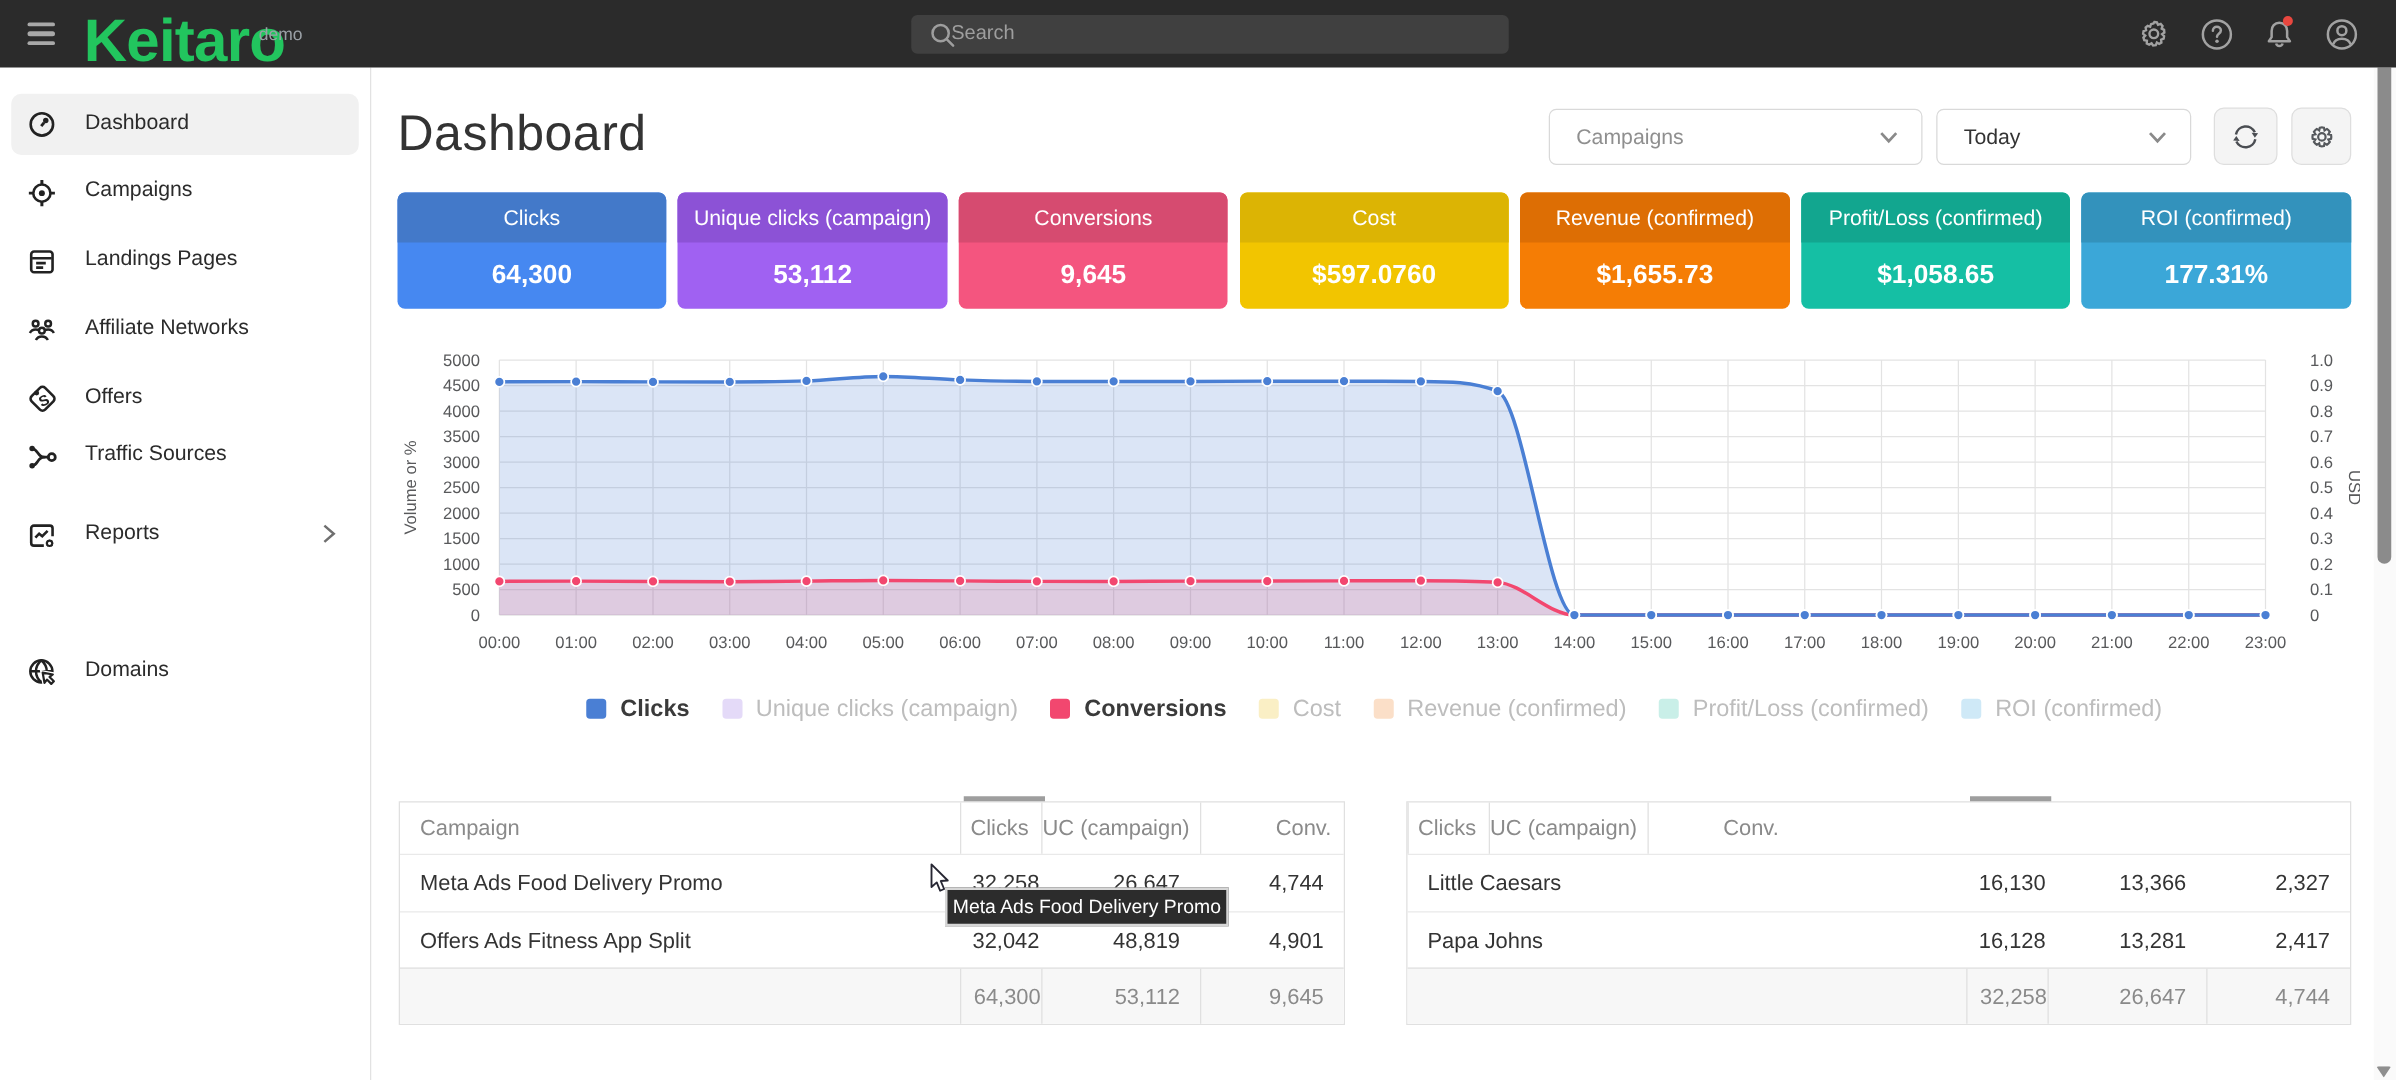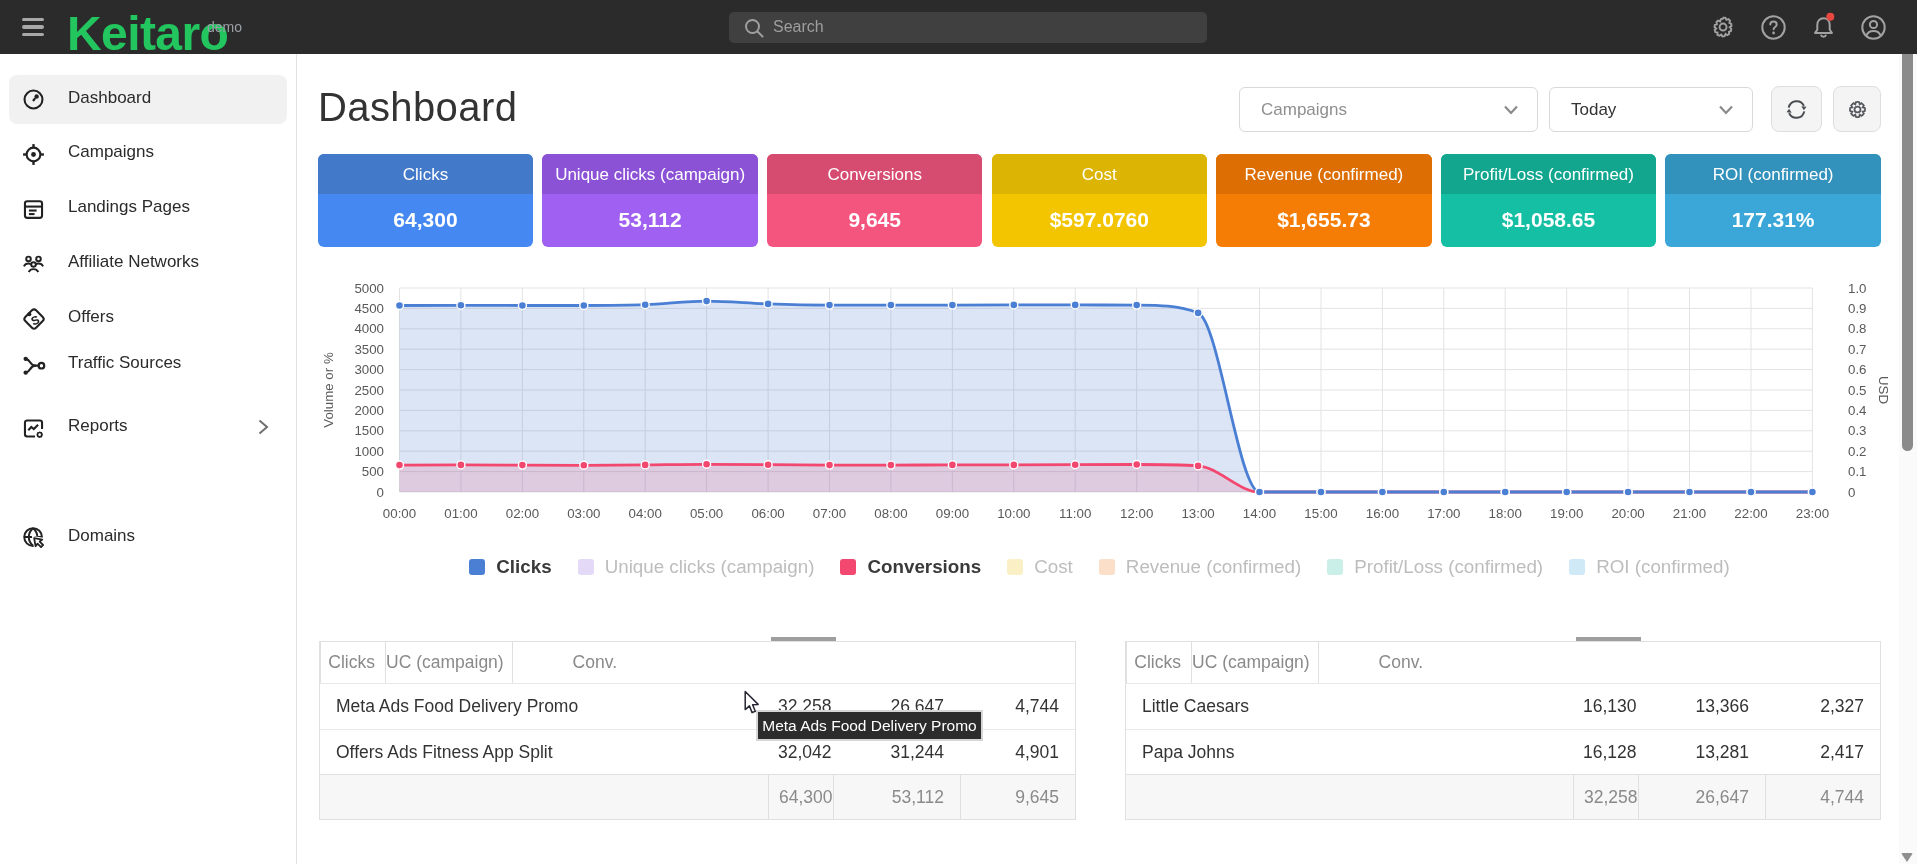--- a/index.html
+++ b/index.html
@@ -6,21 +6,21 @@
 html,body { width:1917px; height:864px; overflow:hidden; background:#fff;
   font-family:"Liberation Sans",sans-serif; }
 
 
 #topbar { position:absolute; left:0; top:0; width:1917px; height:54px; background:#2b2b2b; z-index:30; }
 #burger span { position:absolute; left:22px; width:22px; height:3.4px; background:#a8a8a8; border-radius:2px; }
 #logo { position:absolute; left:67px; top:6px; font-size:48px; font-weight:bold; color:#22c55e; letter-spacing:-0.6px; }
 #demo { position:absolute; left:207px; top:19px; font-size:14px; color:#9aa0a6; }
 #search { position:absolute; left:729px; top:12px; width:478px; height:31px; background:#404040; border-radius:5px; }
 #search svg { position:absolute; left:14px; top:5px; }
-#search .ph { position:absolute; left:44px; top:6px; font-size:16px; color:#9e9e9e; }
+#search .ph { position:absolute; left:32px; top:6px; font-size:16px; color:#9e9e9e; }
 .hicon { position:absolute; top:14px; }
 
 
 #sbtrack { position:absolute; right:0; top:54px; width:18px; height:810px; background:#fafafa; z-index:25; }
 #sbthumb { position:absolute; left:1902px; top:54px; width:11px; height:397px; background:#8b8b8b; border-radius:0 0 6px 6px; z-index:26; }
 #sbarrow { position:absolute; left:1901px; top:853px; width:0; height:0; border-left:6.5px solid transparent; border-right:6.5px solid transparent; border-top:9px solid #8f8f8f; border-radius:2px; z-index:26; }
 
 
 #sidebar { position:absolute; left:0; top:54px; width:297px; height:810px; background:#fff; border-right:1px solid #e2e2e2; z-index:10; }
 .mi { position:absolute; left:9px; width:278px; height:49px; border-radius:8px; }
@@ -425,34 +425,35 @@
     </div>
   <div class="li">
       <div class="sq" style="background:#cfe9f7"></div>
       <div class="tx">ROI (confirmed)</div>
     </div>
 </div>
 
 <div class="tbl" style="left:319px; width:757px;">
   <div class="sortbar" style="left:451px; width:65px;"></div>
   <div class="tr th">
+      <div class="c0">Campaign</div>
       <div class="cn w1">Clicks</div>
       <div class="cn w2">UC (campaign)</div>
       <div class="cn w3">Conv.</div>
     </div>
   <div class="tr td">
       <div class="c0">Meta Ads Food Delivery Promo</div>
       <div class="cn clk w1">32,258</div>
       <div class="cn w2">26,647</div>
       <div class="cn w3">4,744</div>
     </div>
   <div class="tr td">
       <div class="c0">Offers Ads Fitness App Split</div>
       <div class="cn clk w1">32,042</div>
-      <div class="cn w2">31,244</div>
+      <div class="cn w2">48,819</div>
       <div class="cn w3">4,901</div>
     </div>
   <div class="tr tf">
       <div class="c0"></div>
       <div class="cn clk w1">64,300</div>
       <div class="cn w2">53,112</div>
       <div class="cn w3">9,645</div>
     </div>
 </div>
 

